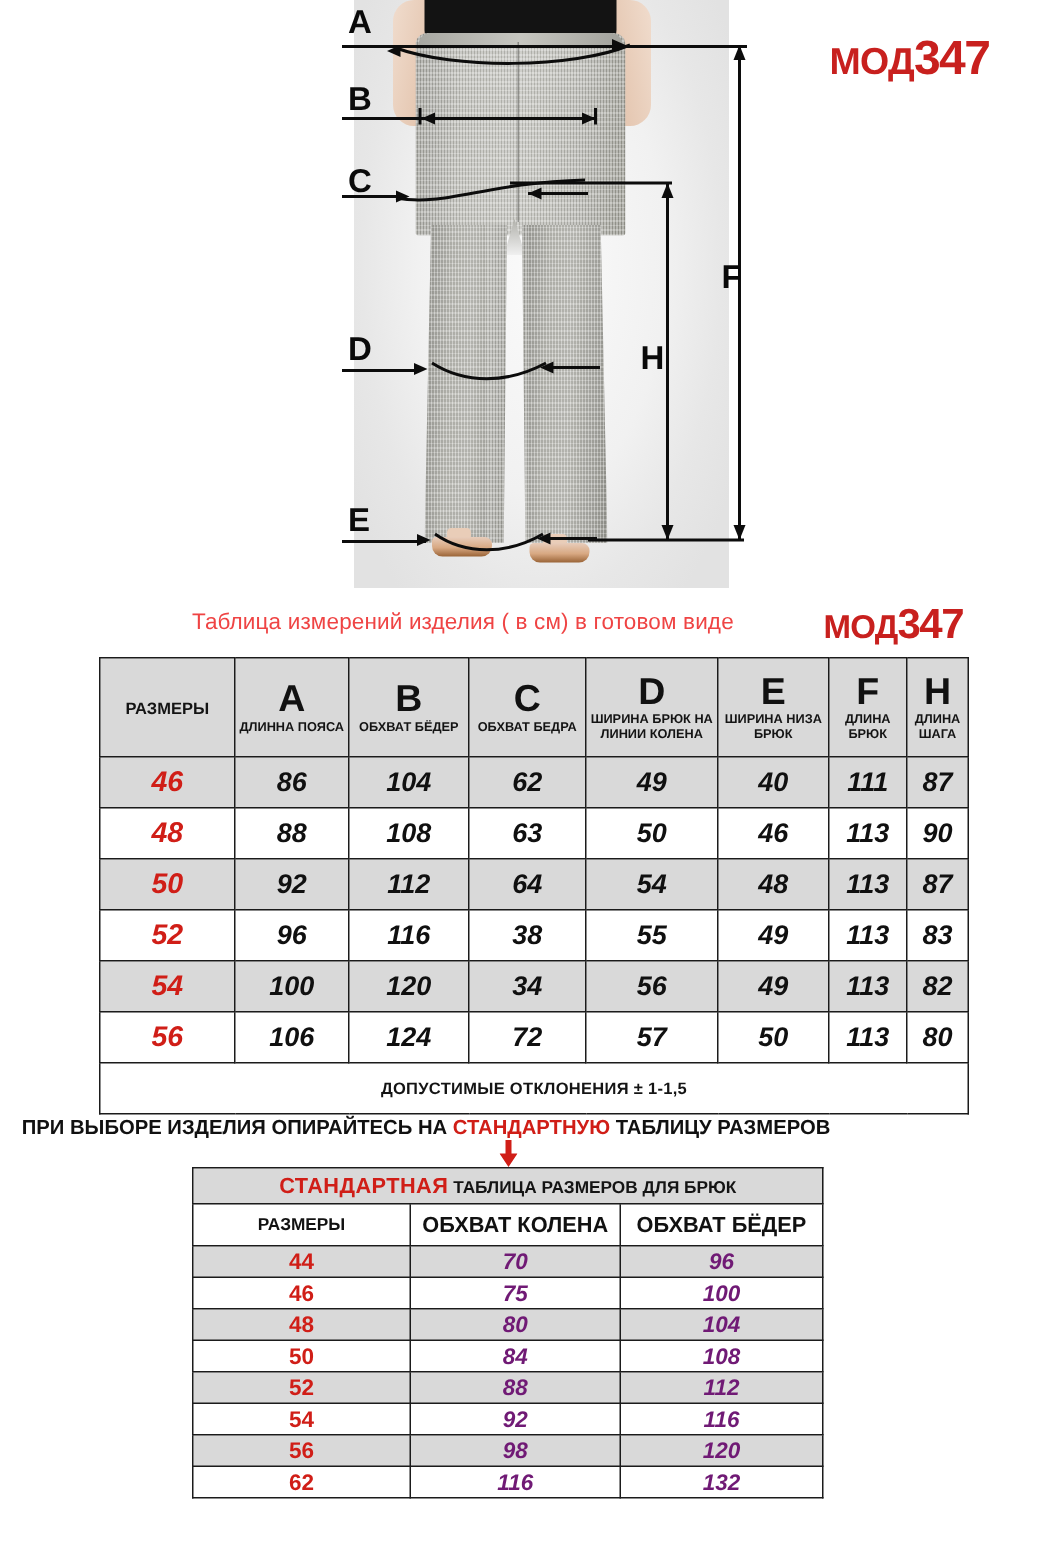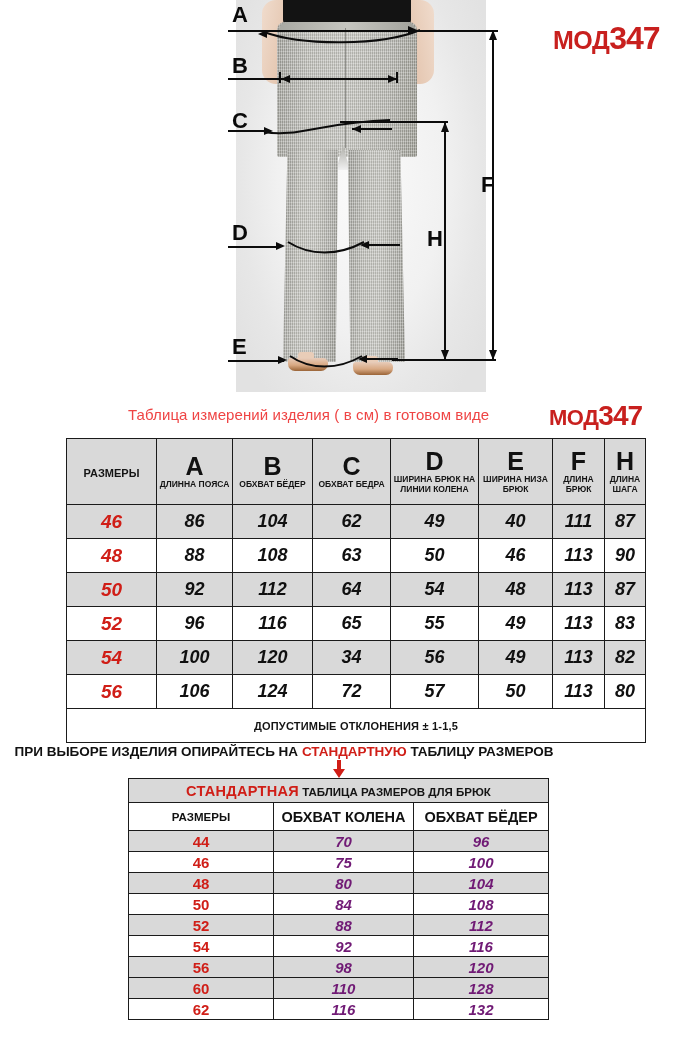--- a/index.html
+++ b/index.html
@@ -394,21 +394,21 @@
         <td class="val-cell">64</td>
         <td class="val-cell">54</td>
         <td class="val-cell">48</td>
         <td class="val-cell">113</td>
         <td class="val-cell">87</td>
       </tr>
       <tr class="plain">
         <td class="size-cell">52</td>
         <td class="val-cell">96</td>
         <td class="val-cell">116</td>
-        <td class="val-cell">65</td>
+        <td class="val-cell">38</td>
         <td class="val-cell">55</td>
         <td class="val-cell">49</td>
         <td class="val-cell">113</td>
         <td class="val-cell">83</td>
       </tr>
       <tr class="shaded">
         <td class="size-cell">54</td>
         <td class="val-cell">100</td>
         <td class="val-cell">120</td>
         <td class="val-cell">34</td>
@@ -487,25 +487,20 @@
       <tr class="plain">
         <td class="s-size">54</td>
         <td class="s-val">92</td>
         <td class="s-val">116</td>
       </tr>
       <tr class="shaded">
         <td class="s-size">56</td>
         <td class="s-val">98</td>
         <td class="s-val">120</td>
       </tr>
-      <tr class="shaded">
-        <td class="s-size">60</td>
-        <td class="s-val">110</td>
-        <td class="s-val">128</td>
-      </tr>
       <tr class="plain">
         <td class="s-size">62</td>
         <td class="s-val">116</td>
         <td class="s-val">132</td>
       </tr>
     </tbody>
   </table>
 
 </div>
 

